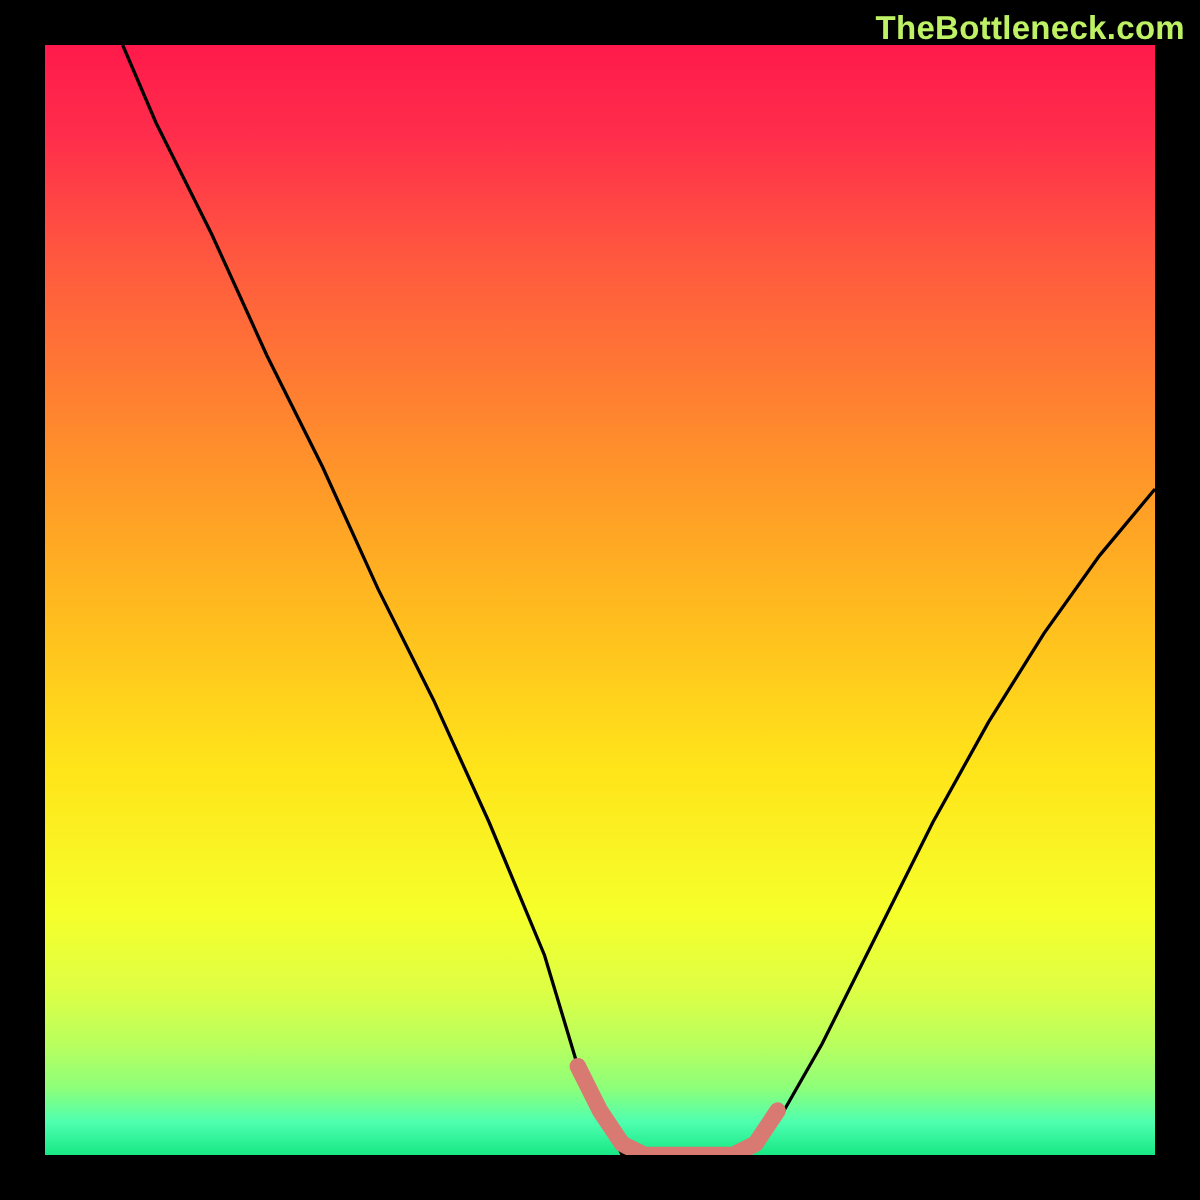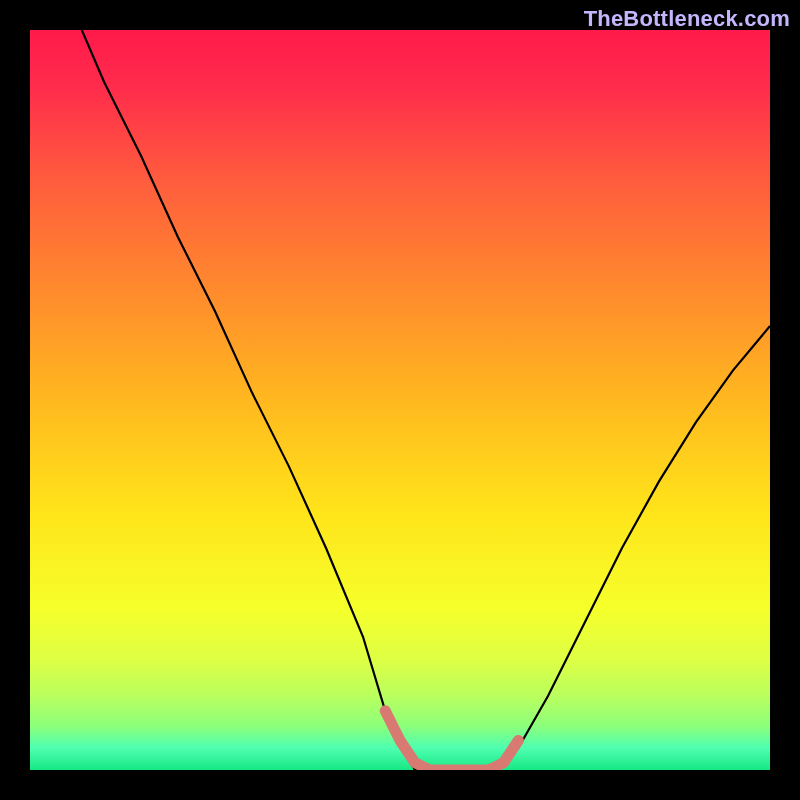--- a/index.html
+++ b/index.html
@@ -35,21 +35,21 @@
     position: absolute;
     left: 0;
     top: 0;
     width: 100%;
     height: 100%;
   }
   .watermark {
     position: absolute;
     top: 6px;
     right: 10px;
-    color: #c4b5fd;
+    color: #bef264;
     font-size: 22px;
     font-weight: 600;
     letter-spacing: 0.2px;
     user-select: none;
   }
 </style>
 </head>
 <body>
 
 <div class="frame">

